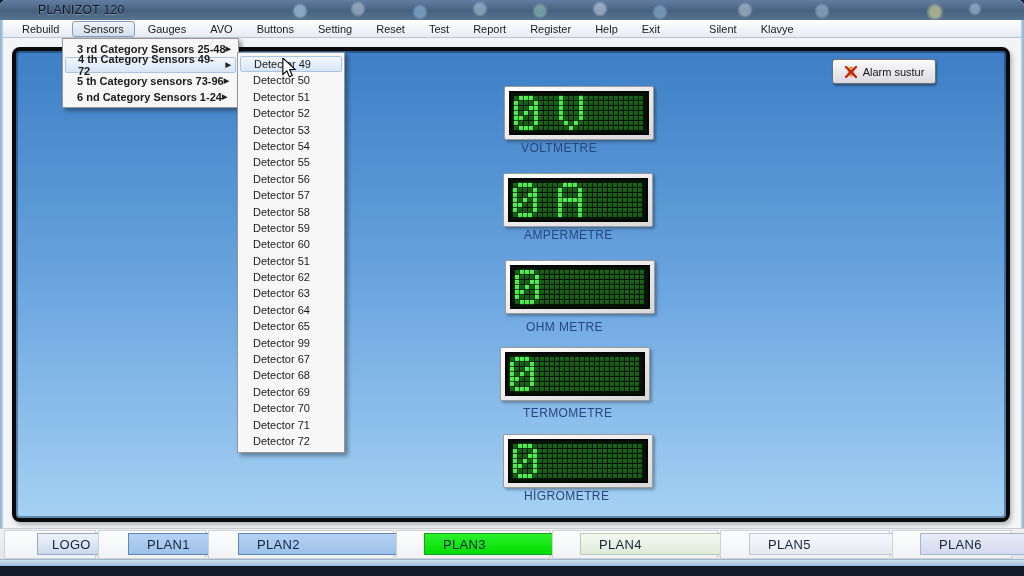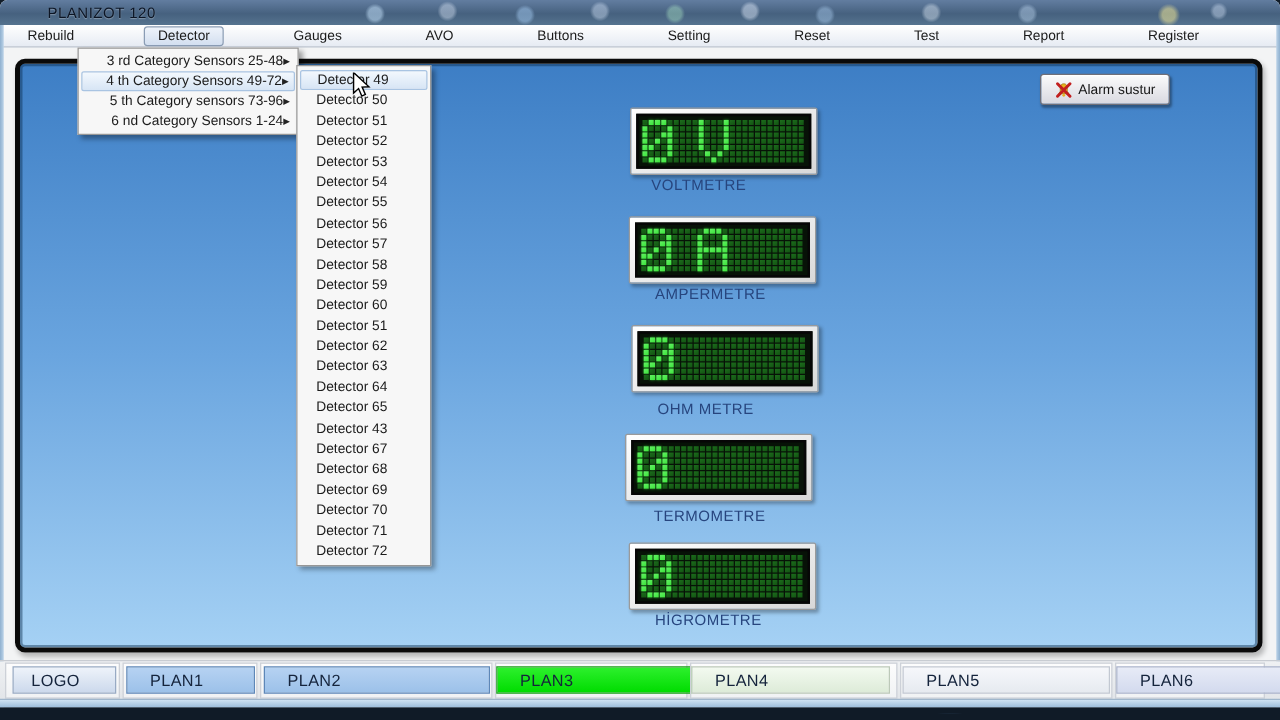--- a/index.html
+++ b/index.html
@@ -17,21 +17,21 @@
       radial-gradient(circle at 540px 11px, rgba(190,255,210,.35) 0 5px, transparent 8px),
       radial-gradient(circle at 600px 9px,  rgba(230,240,255,.45) 0 5px, transparent 8px),
       radial-gradient(circle at 660px 12px, rgba(180,215,250,.40) 0 5px, transparent 8px),
       radial-gradient(circle at 745px 10px, rgba(235,245,255,.40) 0 5px, transparent 8px),
       radial-gradient(circle at 822px 11px, rgba(200,225,250,.40) 0 5px, transparent 8px),
       radial-gradient(circle at 935px 12px, rgba(240,230,150,.55) 0 5px, transparent 9px),
       radial-gradient(circle at 975px 9px,  rgba(220,235,255,.40) 0 4px, transparent 7px),
       linear-gradient(180deg,#627da0 0%,#46617f 55%,#55738f 100%);
     border-bottom:1px solid #2e455e;padding-left:44px;}
   .title-text{position:absolute;left:38px;top:3px;font-size:12px;color:#0c1524;letter-spacing:.4px;text-shadow:0 1px 1px rgba(255,255,255,.35);}
-  .menubar{position:absolute;left:0;top:20px;width:100%;height:18px;background:linear-gradient(180deg,#ffffff,#e6ebf3);border-bottom:1px solid #bcc4d0;display:flex;align-items:center;padding-left:10px;box-sizing:border-box;gap:43px;}
+  .menubar{position:absolute;left:0;top:20px;width:100%;height:18px;background:linear-gradient(180deg,#ffffff,#e6ebf3);border-bottom:1px solid #bcc4d0;display:flex;align-items:center;padding-left:10px;box-sizing:border-box;}
   .mitem{font-size:11px;color:#1a1a1a;padding:2px 11px;margin:0 1px;white-space:nowrap;}
   .mitem.sel{background:linear-gradient(180deg,#eef3fa,#d3dff0);border:1px solid #8a9cb4;border-radius:3px;padding:1px 10px;}
   .mitem.gap{margin-left:26px;}
   .sideframe{position:absolute;top:20px;width:3px;height:546px;background:linear-gradient(90deg,#8fb0cf,#bcd3e8);}
   .sideframe.left{left:0;} .sideframe.right{right:0;background:linear-gradient(90deg,#bcd3e8,#8fb0cf);}
 
   
   .content{position:absolute;left:12px;top:47px;width:998px;height:475px;background:linear-gradient(180deg,#3d7ec5 0%,#6aa5df 50%,#a5d1f4 100%);
     border:4px solid #0a0a0a;border-radius:8px;box-sizing:border-box;box-shadow:inset 0 0 0 2px rgba(12,45,78,.45), 2px 3px 4px rgba(0,0,0,.25);}
 
@@ -43,33 +43,33 @@
   .disp-0{left:488px;top:35px;} .disp-1{left:487px;top:122px;} .disp-2{left:489px;top:209px;} .disp-3{left:484px;top:296px;} .disp-4{left:487px;top:383px;}
   .dlabel{position:absolute;font-size:12px;color:var(--label-navy,#27457e);letter-spacing:.4px;}
   .lbl-0{left:505px;top:90px;} .lbl-1{left:508px;top:177px;} .lbl-2{left:510px;top:269px;} .lbl-3{left:507px;top:355px;} .lbl-4{left:508px;top:438px;}
 
   
   .alarm-btn{position:absolute;left:816px;top:8px;width:104px;height:25px;box-sizing:border-box;border:1px solid #6f6f78;border-radius:3px;background:linear-gradient(180deg,#fbfbfb,#d9d9e0);display:flex;align-items:center;justify-content:center;gap:5px;box-shadow:1px 2px 2px rgba(0,0,0,.35), inset 0 1px 0 #fff;}
   .alarm-btn span{font-size:11px;color:#151515;}
 
   
   .dropdown{position:absolute;left:62px;top:38px;width:177px;box-sizing:border-box;background:#f7f7f7;border:1px solid #979797;box-shadow:3px 3px 4px rgba(0,0,0,.35);padding:2px;z-index:40;}
-  .ddrow{height:16px;display:flex;align-items:center;font-size:11px;color:#1a1a1a;padding:0 4px 0 12px;justify-content:flex-end;}
+  .ddrow{height:16px;display:flex;align-items:center;font-size:11px;color:#1a1a1a;padding:0 4px 0 12px;justify-content:flex-start;font-weight:bold;}
   .ddrow .arrow{font-size:7px;color:#222;}
   .ddrow.hl{background:linear-gradient(180deg,#f3f8fd,#d7e5f5);border:1px solid #a9c4e2;border-radius:2px;height:14px;}
   .submenu{position:absolute;left:237px;top:52px;width:108px;box-sizing:border-box;background:#f7f7f7;border:1px solid #979797;box-shadow:3px 3px 4px rgba(0,0,0,.35);padding:3px 2px;z-index:41;}
   .smrow{height:16.4px;line-height:16.4px;font-size:11px;color:#1a1a1a;padding-left:13px;}
   .smrow.hl{background:linear-gradient(180deg,#f3f8fd,#d7e5f5);border:1px solid #a9c4e2;border-radius:2px;height:14.4px;line-height:14.4px;}
 
   
   .bottombar{position:absolute;left:0;top:528px;width:1024px;height:31px;background:linear-gradient(180deg,#eff1f3,#e2e5e9);border-top:1px solid #c8ccd2;}
   .psec{position:absolute;top:1px;height:29px;background:linear-gradient(180deg,#fdfdfd,#f0f2f4);border:1px solid #cdd1d8;box-sizing:border-box;}
   .sec-0{left:4px;width:92px;} .sec-1{left:98px;width:108px;} .sec-2{left:208px;width:186px;} .sec-3{left:396px;width:154px;}
   .sec-4{left:552px;width:166px;} .sec-5{left:720px;width:170px;} .sec-6{left:892px;width:120px;}
-  .pbtn{position:absolute;top:4px;height:22px;box-sizing:border-box;font-size:13px;color:#15243c;display:flex;align-items:center;padding-left:18px;letter-spacing:.3px;}
+  .pbtn{position:absolute;top:4px;height:22px;box-sizing:border-box;font-size:13px;color:#15243c;display:flex;align-items:center;padding-left:18px;letter-spacing:.3px;margin-left:27px;}
   .btn-0{left:10px;width:83px;padding-left:14px;}
   .btn-1{left:101px;width:103px;} .btn-2{left:211px;width:181px;} .btn-3{left:397px;width:164px;}
   .btn-4{left:553px;width:159px;} .btn-5{left:722px;width:166px;} .btn-6{left:893px;width:137px;}
   .v-logo{background:linear-gradient(180deg,#eef3fa,#ccd9ec);border:1px solid #98aac4;}
   .v-blue{background:linear-gradient(180deg,#b6d2f2,#9cc1e9);border:1px solid #5d87b8;}
   .v-green{background:linear-gradient(180deg,#2df02d,var(--plan-active,#00dc00));border:1px solid #18a018;}
   .v-lightgreen{background:linear-gradient(180deg,#f3faf0,#ddebd8);border:1px solid #bcc9b8;}
   .v-light{background:linear-gradient(180deg,#f6f7fb,#e6eaf0);border:1px solid #c2c8d2;}
   .v-lavender{background:linear-gradient(180deg,#e7ebf7,#d3daee);border:1px solid #a9b3cc;}
 
@@ -88,21 +88,21 @@
 
 <div id="stage">
   <div class="window">
 
     <div class="titlebar">
       <div class="title-text">PLANIZOT  120</div>
     </div>
 
     <div class="menubar">
         <div class="mitem">Rebuild</div>
-        <div class="mitem sel">Detector</div>
+        <div class="mitem sel">Sensors</div>
         <div class="mitem">Gauges</div>
         <div class="mitem">AVO</div>
         <div class="mitem">Buttons</div>
         <div class="mitem">Setting</div>
         <div class="mitem">Reset</div>
         <div class="mitem">Test</div>
         <div class="mitem">Report</div>
         <div class="mitem">Register</div>
         <div class="mitem">Help</div>
         <div class="mitem">Exit</div>
@@ -1091,21 +1091,21 @@
         <div class="smrow">Detector 56</div>
         <div class="smrow">Detector 57</div>
         <div class="smrow">Detector 58</div>
         <div class="smrow">Detector 59</div>
         <div class="smrow">Detector 60</div>
         <div class="smrow">Detector 51</div>
         <div class="smrow">Detector 62</div>
         <div class="smrow">Detector 63</div>
         <div class="smrow">Detector 64</div>
         <div class="smrow">Detector 65</div>
-        <div class="smrow">Detector 43</div>
+        <div class="smrow">Detector 99</div>
         <div class="smrow">Detector 67</div>
         <div class="smrow">Detector 68</div>
         <div class="smrow">Detector 69</div>
         <div class="smrow">Detector 70</div>
         <div class="smrow">Detector 71</div>
         <div class="smrow">Detector 72</div>
       </div>
 
     <div class="bottombar">
         <div class="psec sec-0"></div>

